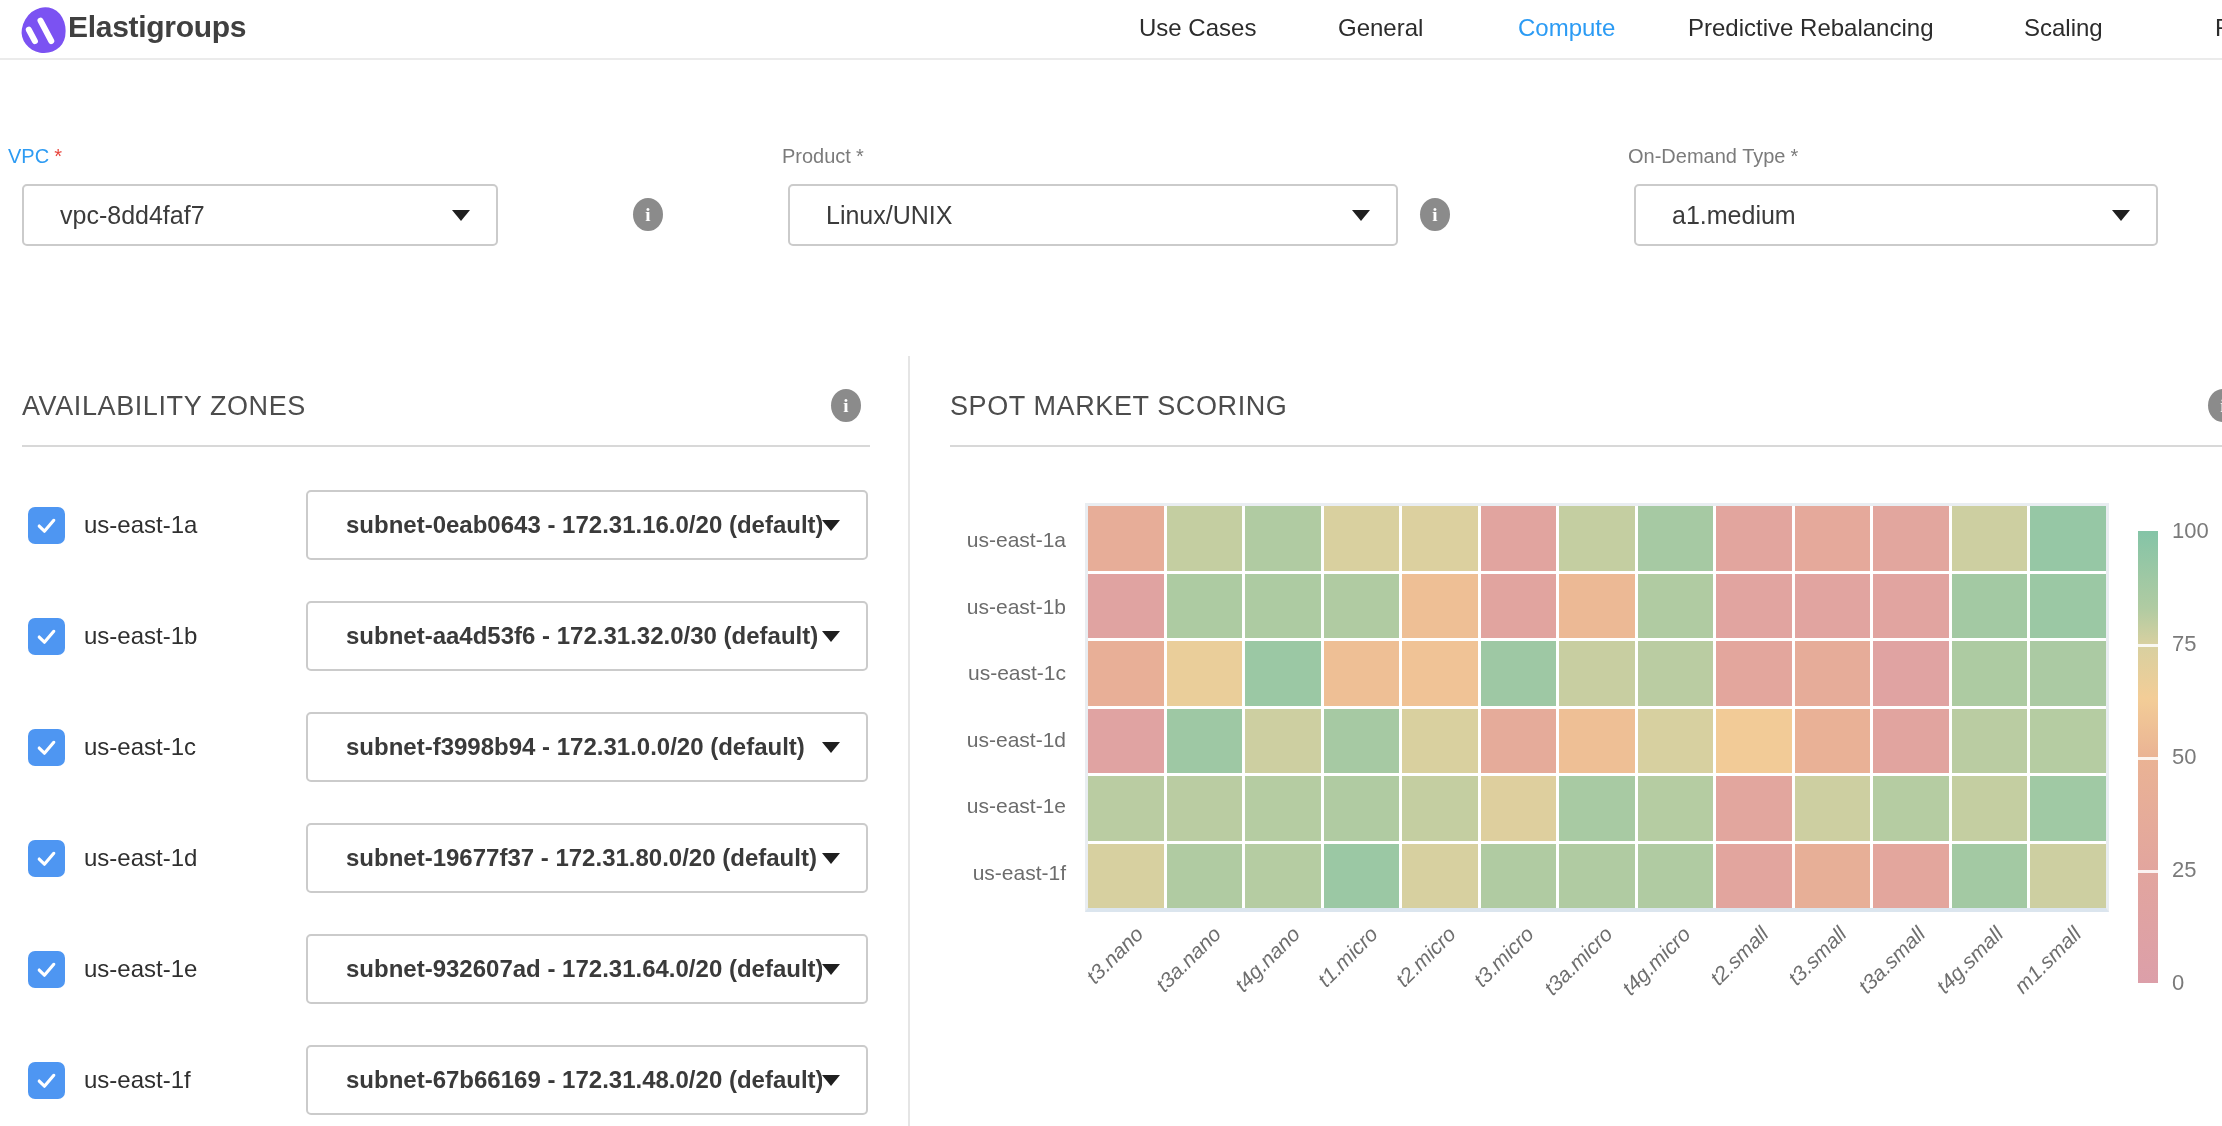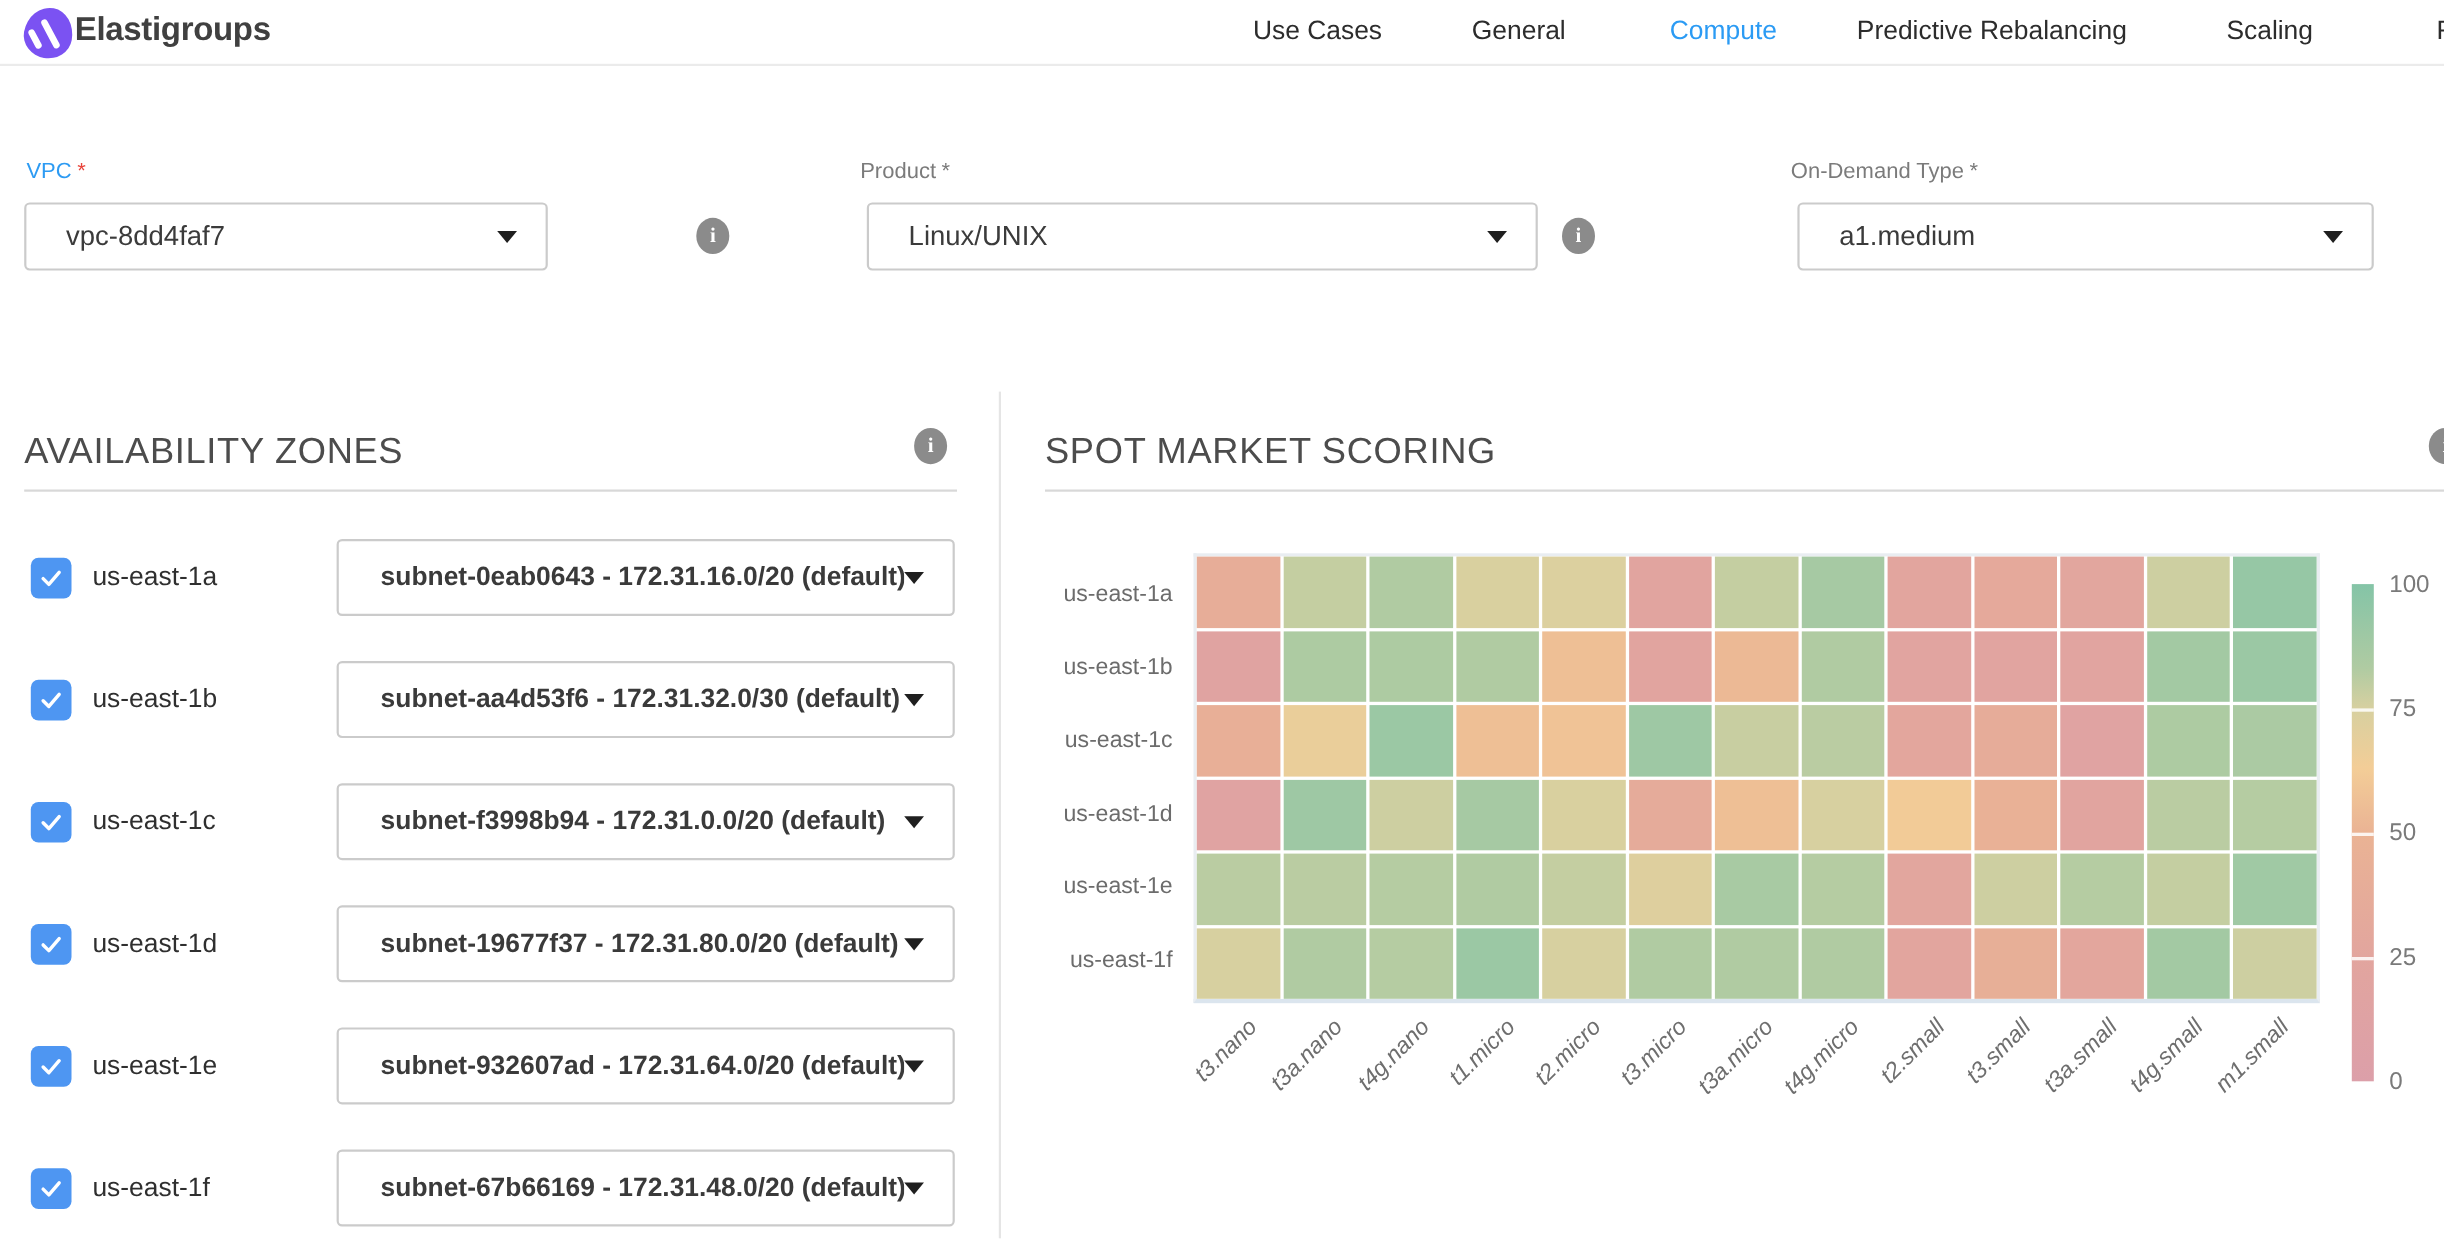--- a/index.html
+++ b/index.html
@@ -20,41 +20,41 @@
   .nav-tab{position:absolute;top:0;height:56px;line-height:56px;font-size:24px;color:#2c2c2c;
         cursor:pointer;white-space:nowrap;}
   .nav-tab.active{color:#2b9bf4;}
   .nav-tab:nth-child(1){left:1139px}.nav-tab:nth-child(2){left:1338px}
   .nav-tab:nth-child(3){left:1518px}.nav-tab:nth-child(4){left:1688px}
   .nav-tab:nth-child(5){left:2024px}.nav-tab:nth-child(6){left:2215px}
 
   
   .field-label{position:absolute;top:145px;font-size:20px;color:#7b7b7b;white-space:nowrap;}
   .field-label .req{margin-left:5px;}
-  #vpc-label{left:24px;color:#2d9bf3;text-align:right;}
+  #vpc-label{left:8px;color:#2d9bf3;text-align:right;}
   #vpc-label .req{color:#e8453c;}
   #product-label{left:782px;}
   #ondemand-label{left:1628px;}
   .select-box{position:absolute;top:184px;height:62px;box-sizing:border-box;background:#fff;
         border:2px solid #cbcbcb;border-radius:5px;display:flex;align-items:center;
         padding:0 26px 0 36px;font-size:25px;color:#3b3b3b;cursor:pointer;}
   .select-box .val{flex:1;white-space:nowrap;overflow:hidden;}
   .caret{width:0;height:0;border-left:9px solid transparent;border-right:9px solid transparent;
         border-top:11px solid #1f1f1f;flex:none;}
   #vpc-box{left:22px;width:476px;}
   #product-box{left:788px;width:610px;}
   #ondemand-box{left:1634px;width:524px;}
   .info-icon{position:absolute;width:30px;height:33px;border-radius:50%;background:#8b8b8b;
         color:#fff;display:flex;align-items:center;justify-content:center;font-size:19px;
         font-weight:700;font-family:"Liberation Serif",serif;cursor:pointer;}
   #vpc-info{left:633px;top:198px;}
   #product-info{left:1420px;top:198px;}
 
   
-  .section-title{position:absolute;top:391px;font-size:33px;color:#4c4c4c;letter-spacing:.6px;}
+  .section-title{position:absolute;top:391px;font-size:27px;color:#4c4c4c;letter-spacing:.6px;}
   #az-title{left:22px;}
   #sms-title{left:950px;}
   .section-divider{position:absolute;top:445px;height:2px;background:#d8d8d8;}
   #az-divider{left:22px;width:848px;}
   #sms-divider{left:950px;width:1272px;}
   #az-info{left:831px;top:389px;}
   #sms-info{left:2208px;top:389px;}
   .v-divider{position:absolute;left:908px;top:356px;width:2px;height:770px;background:#e5e5e5;}
 
   

